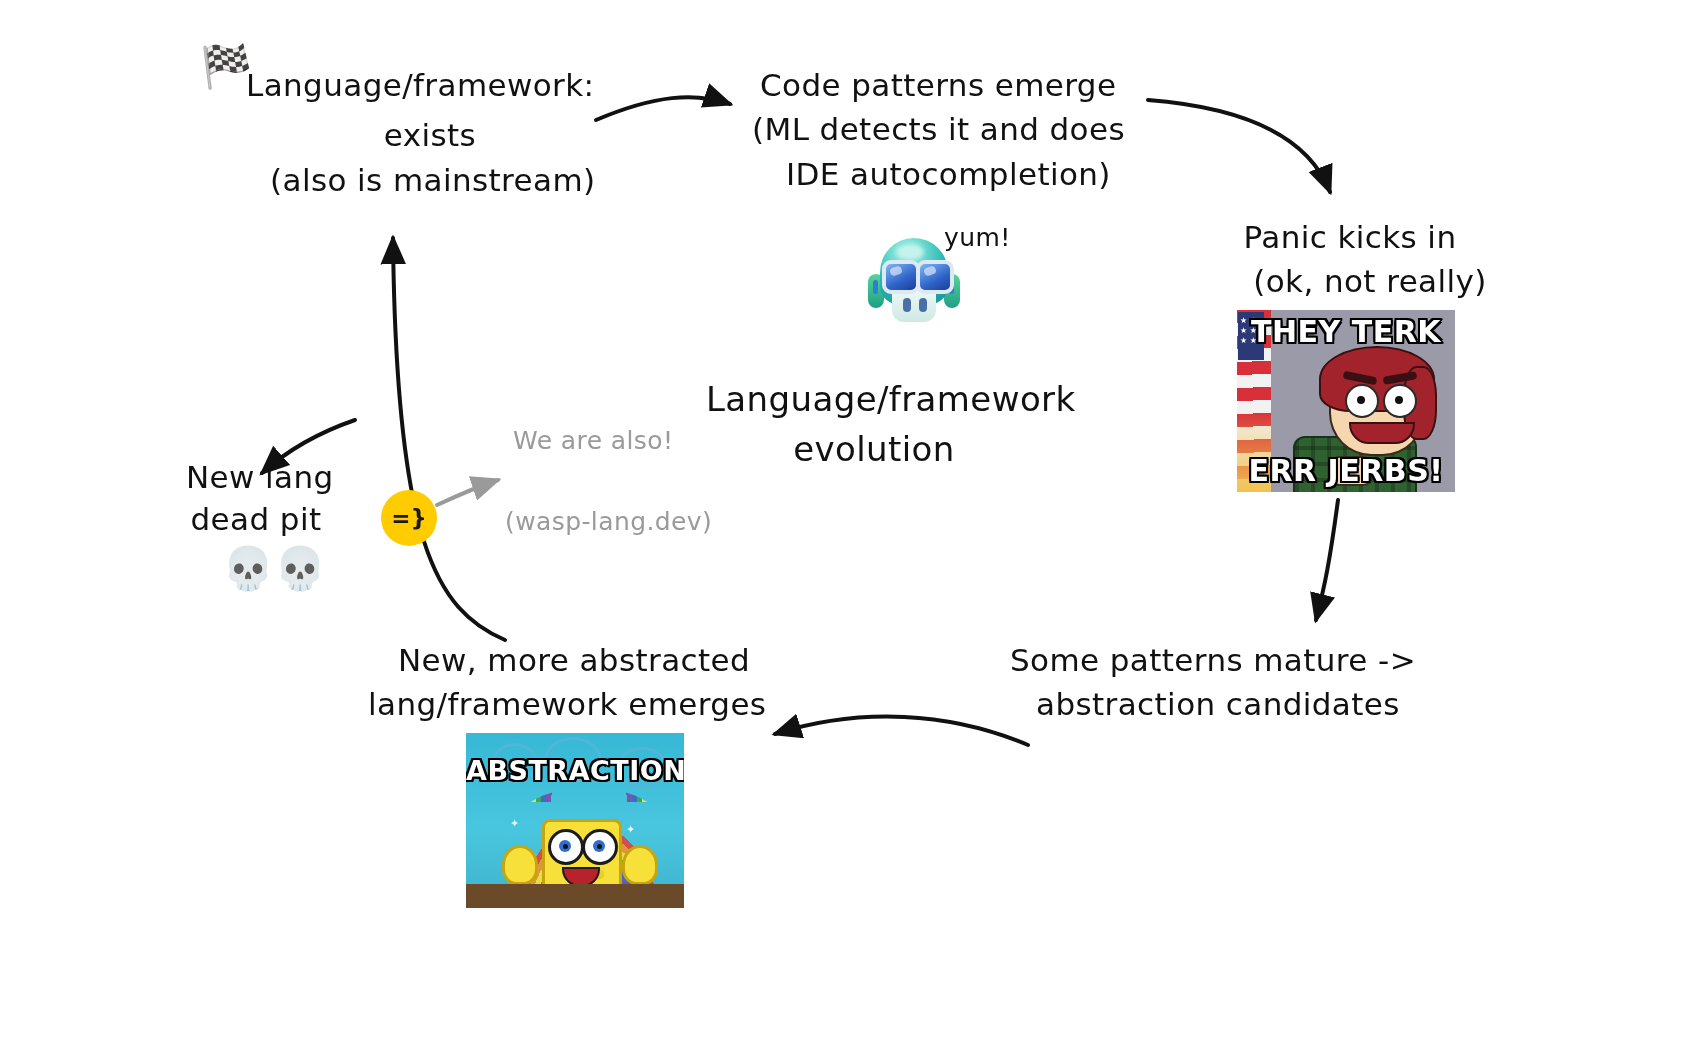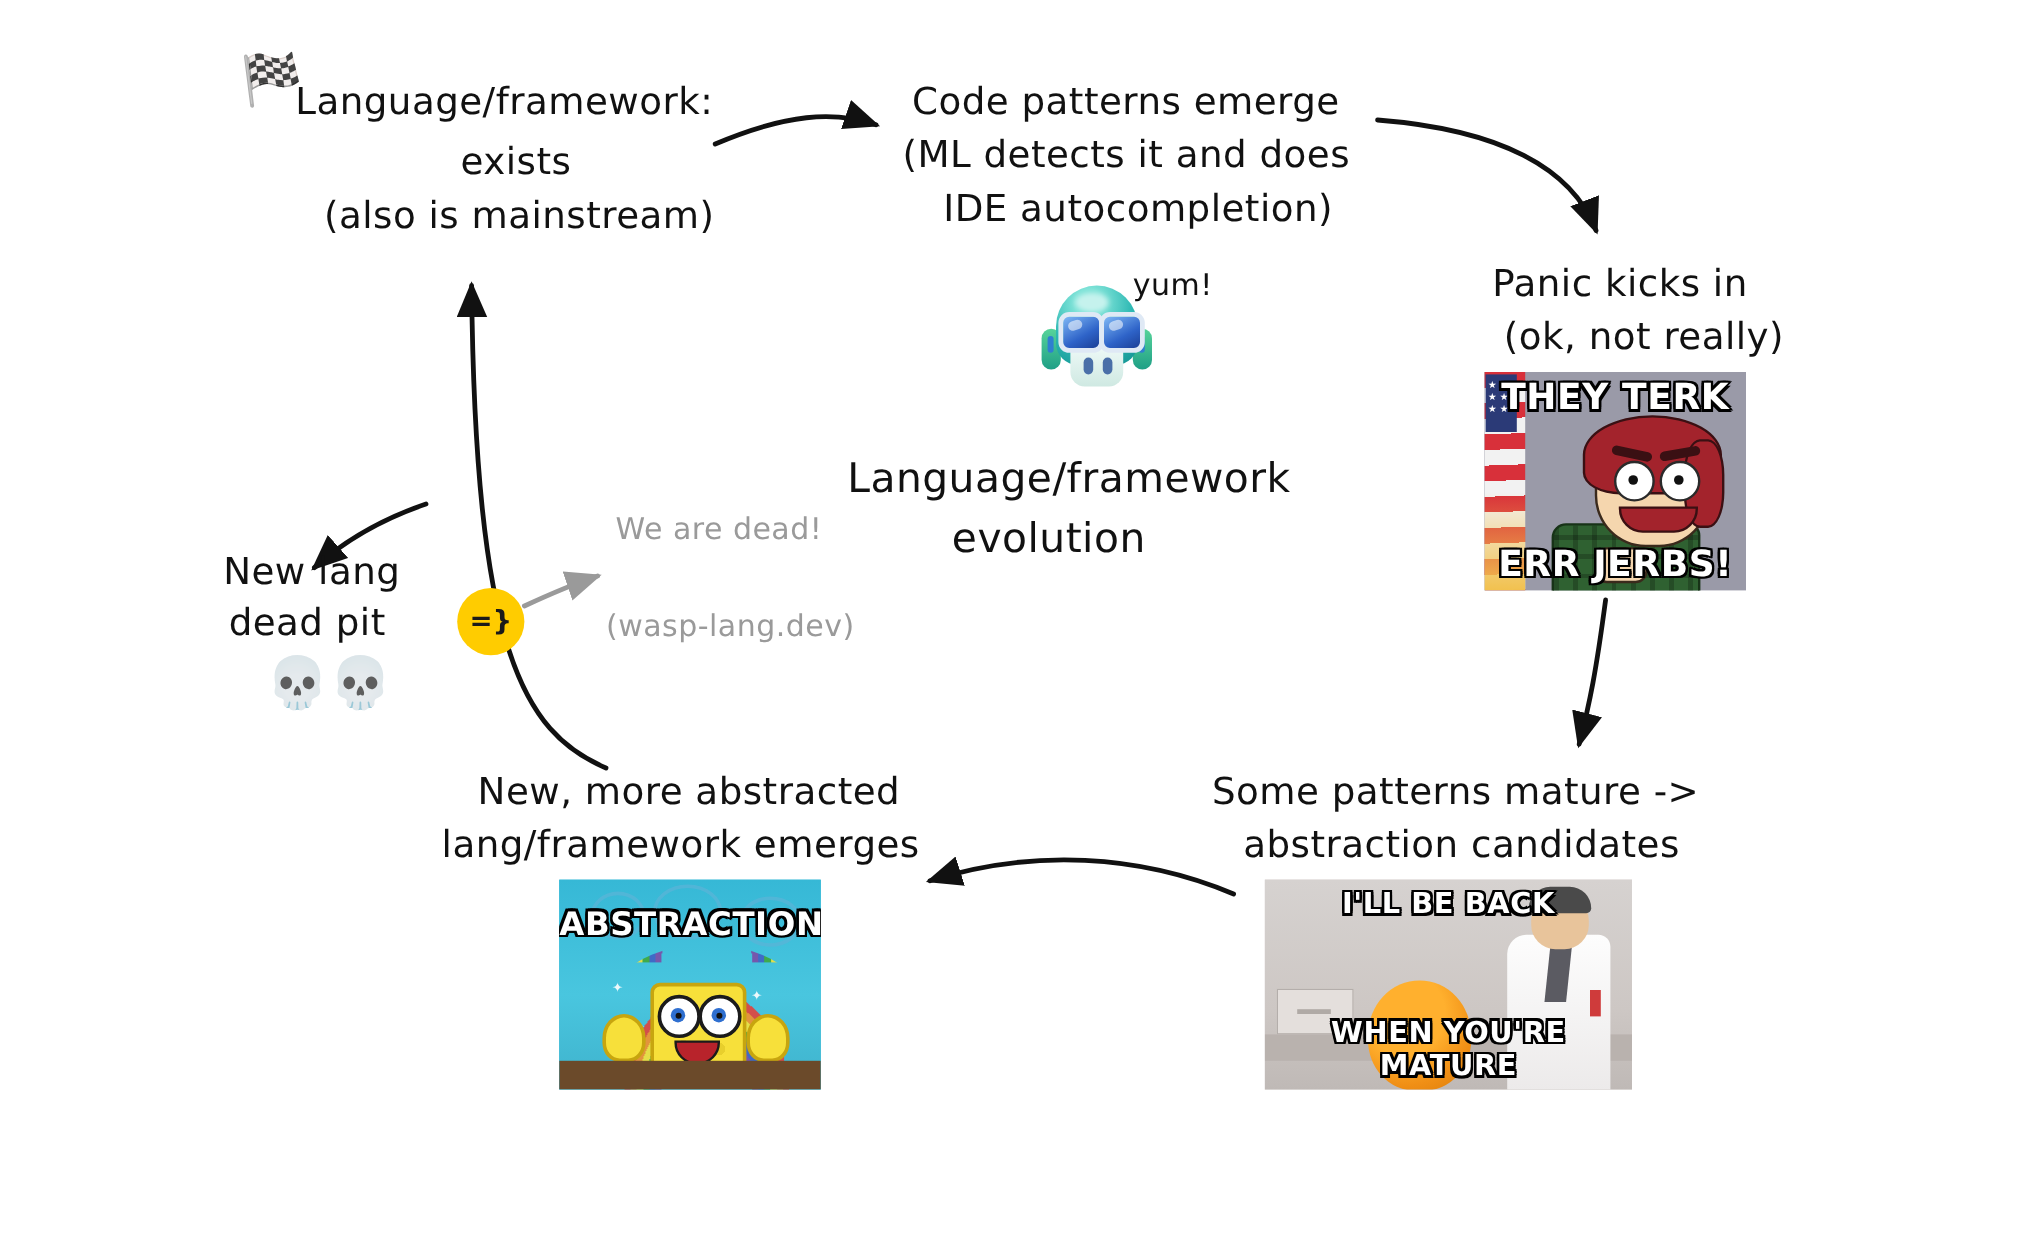--- a/index.html
+++ b/index.html
@@ -413,21 +413,21 @@
   <div class="hand" style="left:706px; top:378px; font-size:34px;">Language/framework</div>
   <div class="hand" style="left:706px; top:428px; width:336px; font-size:34px;">evolution</div>
 
   <div class="hand" style="left:186px; top:458px; width:140px;">New lang</div>
   <div class="hand" style="left:186px; top:500px; width:140px;">dead pit</div>
   <div class="emoji" style="left:222px; top:548px; font-size:42px; opacity:.85;">💀💀</div>
 
   <div id="wasp-node" style="left:381px; top:490px; background:#ffcc00;">
     <span>=}</span>
   </div>
-  <div class="hand grey" style="left:513px; top:425px;">We are dead!</div>
+  <div class="hand grey" style="left:513px; top:425px;">We are also!</div>
   <div class="hand grey" style="left:505px; top:465px;margin-top:41px;">(wasp-lang.dev)</div>
 
   <div class="hand" style="left:398px; top:641px;">New, more abstracted</div>
   <div class="hand" style="left:368px; top:685px;">lang/framework emerges</div>
 
   <div class="meme" id="meme-sponge">
     <div class="sky"></div>
     <div class="bub b1"></div>
     <div class="bub b2"></div>
     <div class="bub b3"></div>
@@ -442,25 +442,14 @@
     <div class="eye eyeL"></div>
     <div class="eye eyeR"></div>
     <div class="mouth"></div>
     <div class="table"></div>
     <div class="meme-cap cap-top">ABSTRACTION</div>
   </div>
 
   <div class="hand" style="left:1010px; top:641px;">Some patterns mature -&gt;</div>
   <div class="hand" style="left:1036px; top:685px;">abstraction candidates</div>
 
-  <div class="meme" id="meme-mature">
-    <div class="wall"></div>
-    <div class="drawer"></div>
-    <div class="counter"></div>
-    <div class="coat"></div>
-    <div class="headm"></div>
-    <div class="badge"></div>
-    <div class="orange"></div>
-    <div class="meme-cap cap-top">I'LL BE BACK</div>
-    <div class="meme-cap cap-bot">WHEN YOU'RE MATURE</div>
-  </div>
 
 </div>
 
 </body></html>

